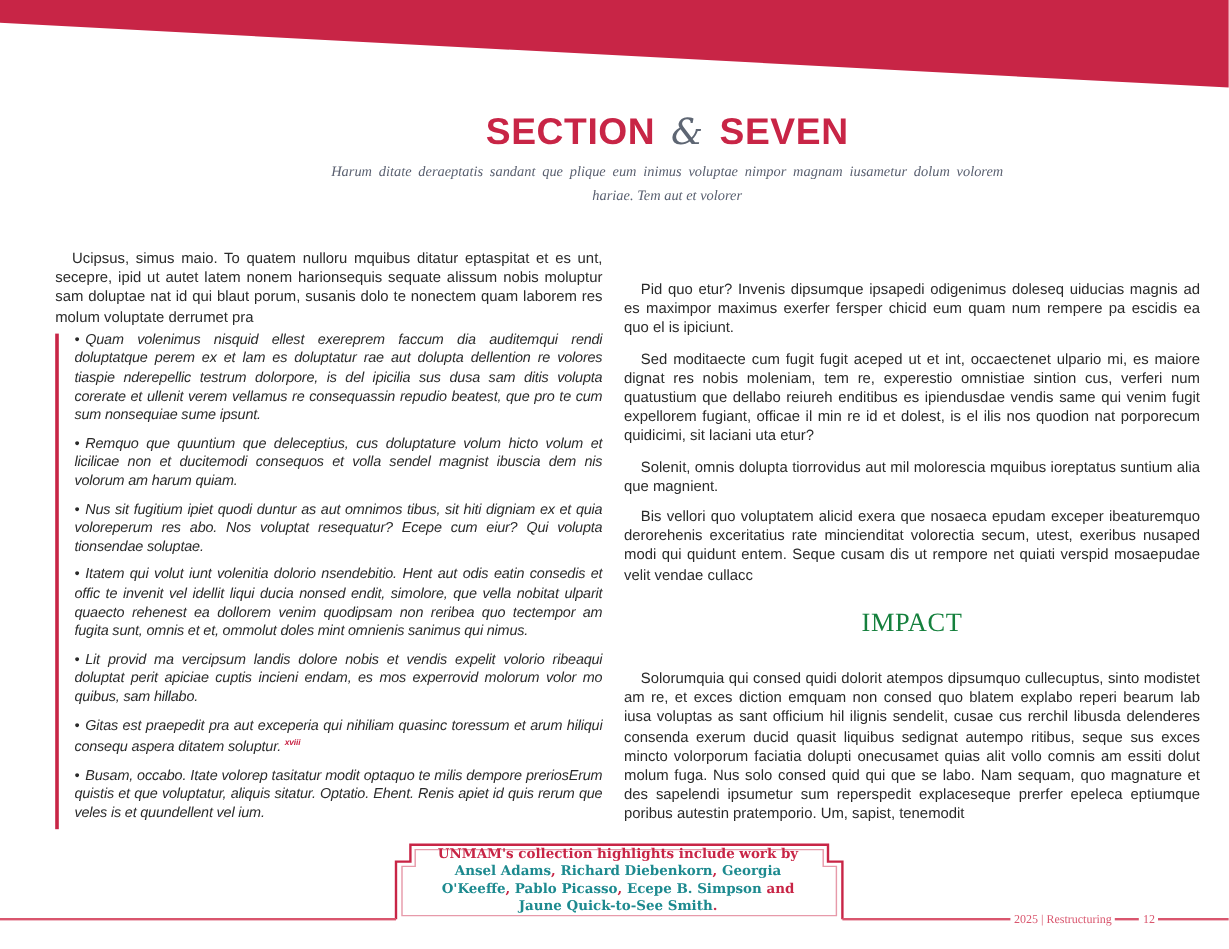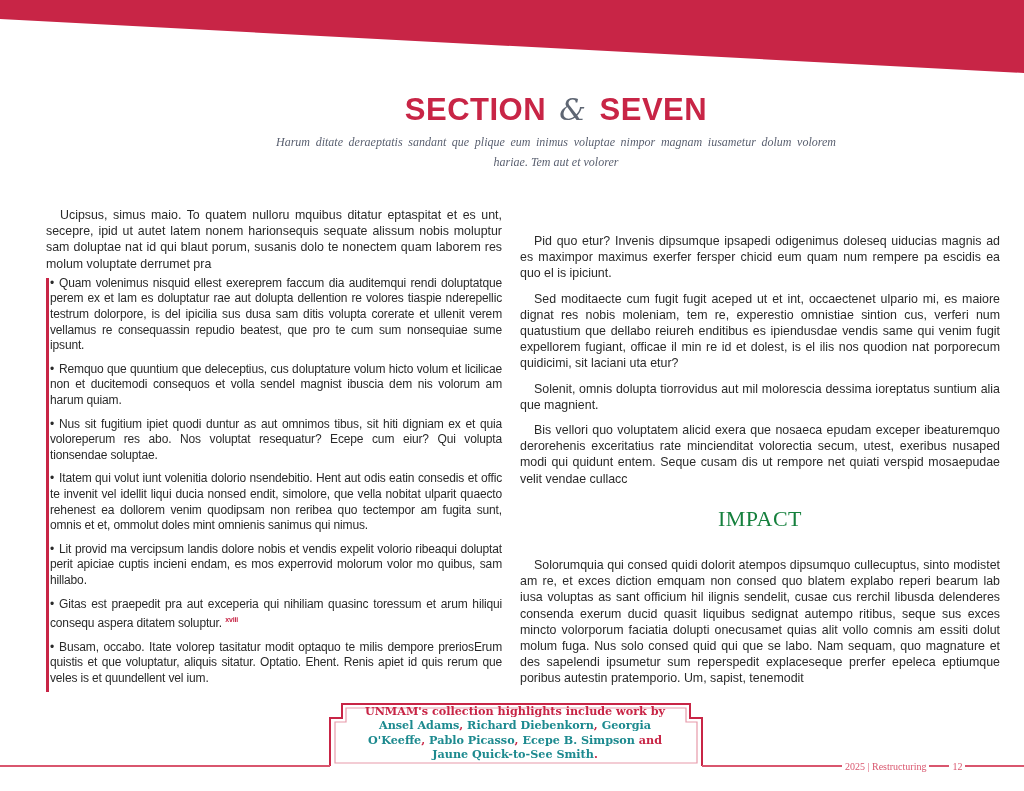--- a/index.html
+++ b/index.html
@@ -22,21 +22,21 @@
     .subtitle {
       font-family: "Liberation Serif", serif; font-style: italic;
       font-size: 12px; line-height: 20px; color: #5a6070;
       width: 560px; margin: 4px auto 0 auto; text-align: justify; text-align-last: center;
     }
     .col { position: absolute; font-size: 12.4px; line-height: 16.2px; color: #2a2a2a; }
     .col-left { left: 46px; top: 207px; width: 456px; }
     .col-right { left: 520px; top: 207px; width: 480px; margin-top: 26px; }
     .para { text-align: justify; text-indent: 14px; margin: 0 0 9px 0; }
     .intro { text-align: justify; text-indent: 14px; margin: 0 0 4px 0; padding-left: 0; }
-    .bullets { position: relative; padding-left: 4px; margin: 0; }
+    .bullets { position: relative; padding-left: 16px; margin: 0; font-style: italic; }
     .bullet-bar { position: absolute; left: 0; top: 2px; bottom: -6px; width: 3px; background: #C82546; }
     .bullet {
       text-align: justify; margin: 0 0 8px 0; font-size: 12px; line-height: 15.6px;
       letter-spacing: -0.15px;
     }
     .bullet .dot { padding-right: 5px; }
     .sup { color: #C82546; font-size: 7px; vertical-align: super; font-weight: bold; }
     .impact {
       font-family: "Liberation Serif", serif; font-size: 22px; color: #15803d;
       text-align: center; margin: 24px 0 30px 0; letter-spacing: 0.5px;
@@ -83,21 +83,21 @@
     <p class="bullet"><span class="dot">•</span><span>Itatem qui volut iunt volenitia dolorio nsendebitio. Hent aut odis eatin consedis et offic te invenit vel idellit liqui ducia nonsed endit, simolore, que vella nobitat ulparit quaecto rehenest ea dollorem venim quodipsam non reribea quo tectempor am fugita sunt, omnis et et, ommolut doles mint omnienis sanimus qui nimus.</span></p>
     <p class="bullet"><span class="dot">•</span><span>Lit provid ma vercipsum landis dolore nobis et vendis expelit volorio ribeaqui doluptat perit apiciae cuptis incieni endam, es mos experrovid molorum volor mo quibus, sam hillabo.</span></p>
     <p class="bullet"><span class="dot">•</span><span>Gitas est praepedit pra aut exceperia qui nihiliam quasinc toressum et arum hiliqui consequ aspera ditatem soluptur.</span> <a class="sup">xviii</a></p>
     <p class="bullet"><span class="dot">•</span><span>Busam, occabo. Itate volorep tasitatur modit optaquo te milis dempore preriosErum quistis et que voluptatur, aliquis sitatur. Optatio. Ehent. Renis apiet id quis rerum que veles is et quundellent vel ium.</span></p>
   </div>
 </div>
 
 <div class="col col-right">
   <p class="para">Pid quo etur? Invenis dipsumque ipsapedi odigenimus doleseq uiducias magnis ad es maximpor maximus exerfer fersper chicid eum quam num rempere pa escidis ea quo el is ipiciunt.</p>
   <p class="para">Sed moditaecte cum fugit fugit aceped ut et int, occaectenet ulpario mi, es maiore dignat res nobis moleniam, tem re, experestio omnistiae sintion cus, verferi num quatustium que dellabo reiureh enditibus es ipiendusdae vendis same qui venim fugit expellorem fugiant, officae il min re id et dolest, is el ilis nos quodion nat porporecum quidicimi, sit laciani uta etur?</p>
-  <p class="para">Solenit, omnis dolupta tiorrovidus aut mil molorescia dessima ioreptatus suntium alia que magnient.</p>
+  <p class="para">Solenit, omnis dolupta tiorrovidus aut mil molorescia mquibus ioreptatus suntium alia que magnient.</p>
   <p class="para">Bis vellori quo voluptatem alicid exera que nosaeca epudam exceper ibeaturemquo derorehenis exceritatius rate mincienditat volorectia secum, utest, exeribus nusaped modi qui quidunt entem. Seque cusam dis ut rempore net quiati verspid mosaepudae velit vendae cullacc</p>
   <div class="impact">IMPACT</div>
   <p class="para">Solorumquia qui consed quidi dolorit atempos dipsumquo cullecuptus, sinto modistet am re, et exces diction emquam non consed quo blatem explabo reperi bearum lab iusa voluptas as sant officium hil ilignis sendelit, cusae cus rerchil libusda delenderes consenda exerum ducid quasit liquibus sedignat autempo ritibus, seque sus exces mincto volorporum faciatia dolupti onecusamet quias alit vollo comnis am essiti dolut molum fuga. Nus solo consed quid qui que se labo. Nam sequam, quo magnature et des sapelendi ipsumetur sum reperspedit explaceseque prerfer epeleca eptiumque poribus autestin pratemporio. Um, sapist, tenemodit</p>
 </div>
 
 <svg class="callout-svg" viewBox="0 0 380 68">
   <path d="M4,64 L4,16 L16,16 L16,2 L364,2 L364,16 L376,16 L376,64" fill="none" stroke="#C82546" stroke-width="2"></path>
   <path d="M9,61 L9,20 L20,20 L20,6 L360,6 L360,20 L371,20 L371,61 Z" fill="none" stroke="#E79AAA" stroke-width="1.2"></path>
 </svg>
 <div class="callout-text">

